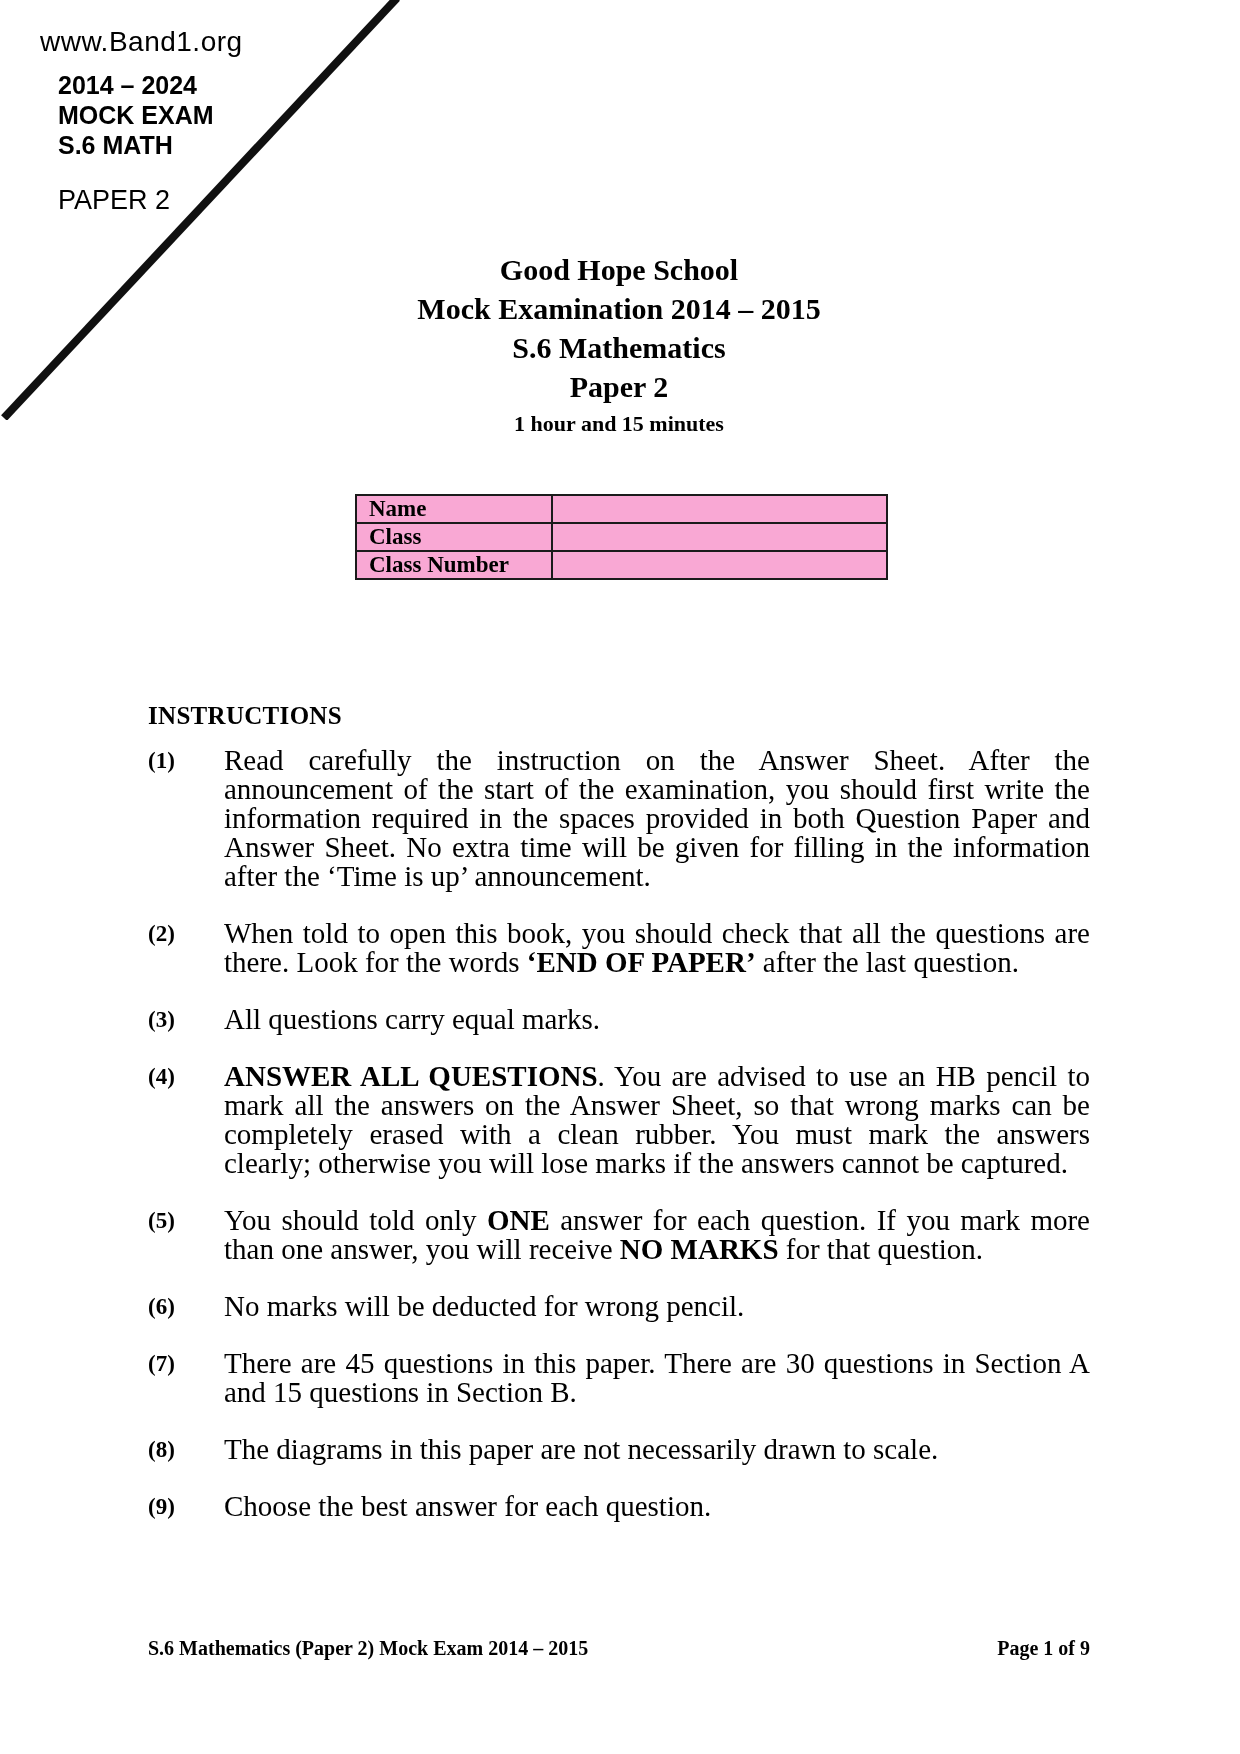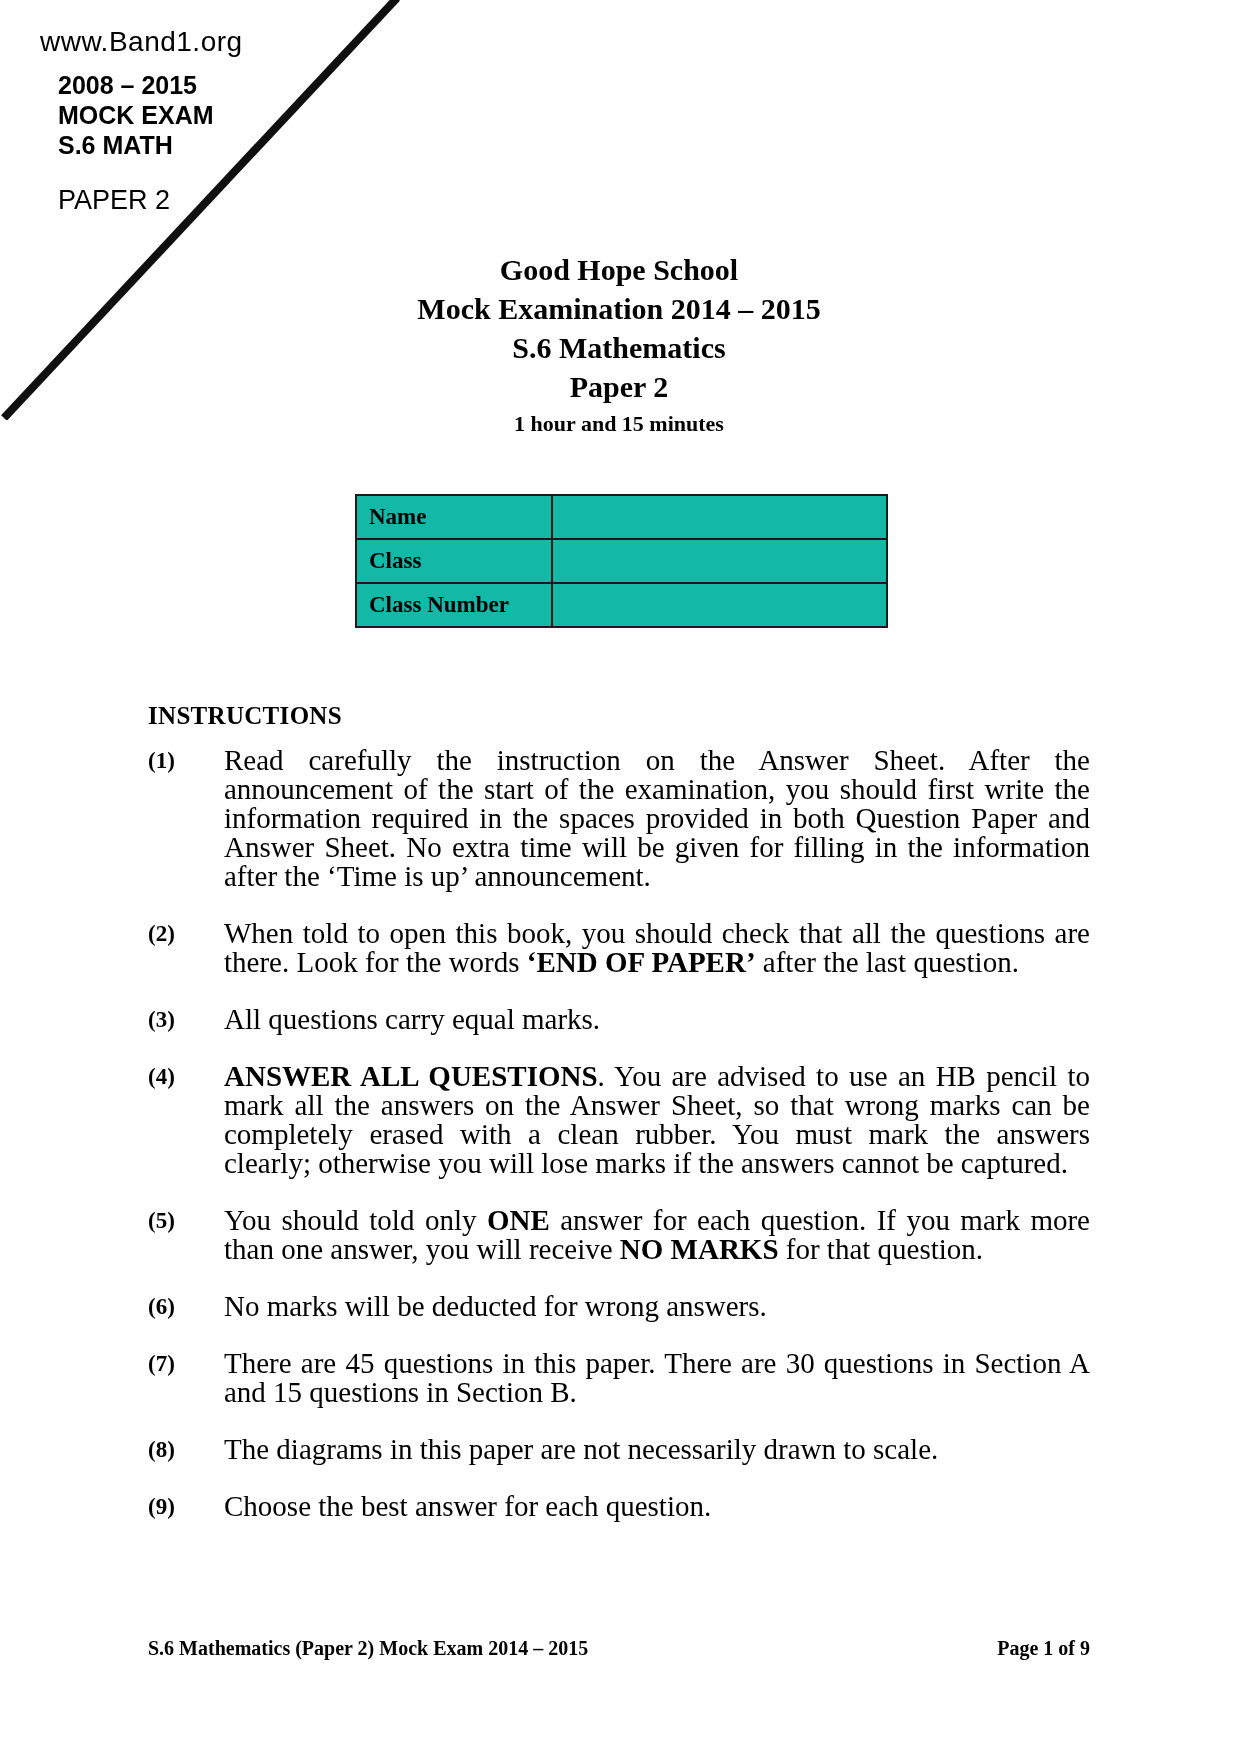--- a/index.html
+++ b/index.html
@@ -14,21 +14,21 @@
   .corner-lines{margin-top:12px;margin-left:18px;font-weight:bold;font-size:25px;line-height:30px;}
   .corner-paper{margin-top:25px;margin-left:18px;font-size:27px;line-height:30px;}
   .diag{position:absolute;left:0;top:0;width:400px;height:420px;}
   
   .title-block{position:absolute;left:148px;top:250px;width:942px;text-align:center;font-weight:bold;}
   .title-line{font-size:30px;line-height:39px;text-align:center;}
   .subject-block{}
   .duration{font-size:22px;line-height:36px;}
   
   table.info{position:absolute;left:355px;top:494px;width:531px;border-collapse:collapse;table-layout:fixed;}
-  table.info td{border:2px solid #1b1b1b;height:44px;box-sizing:border-box;background:#14b8a6;}
+  table.info td{border:2px solid #1b1b1b;height:28px;box-sizing:border-box;background:#f9a8d4;}
   td.info-label{width:196px;font-weight:bold;font-size:23px;padding:0 0 0 12px;vertical-align:middle;}
   td.info-value{width:335px;}
   
   .instructions-heading{position:absolute;left:148px;top:702px;font-size:25px;font-weight:bold;letter-spacing:0.3px;text-align:center;}
   .instructions{position:absolute;left:148px;top:746px;width:942px;}
   .inst-item{display:grid;grid-template-columns:76px 1fr;margin-bottom:28px;}
   .inst-num{font-weight:bold;font-size:23px;line-height:29px;}
   .inst-body{margin:0;font-size:29px;line-height:29px;text-align:justify;text-align-last:left;}
   .inst-body .b{font-weight:bold;}
   
@@ -39,21 +39,21 @@
 
 <div class="page">
 
   <svg class="diag" viewBox="0 0 400 420" xmlns="http://www.w3.org/2000/svg">
     <line x1="397" y1="-2" x2="4" y2="418" stroke="#101010" stroke-width="8"></line>
   </svg>
 
   <div class="corner">
     <div class="corner-site">www.Band1.org</div>
     <div class="corner-lines">
-      <div>2008 – 2015</div>
+      <div>2014 – 2024</div>
       <div>MOCK EXAM</div>
       <div>S.6 MATH</div>
     </div>
     <div class="corner-paper">PAPER 2</div>
   </div>
 
   <div class="title-block">
     <div class="title-line">Good Hope School</div>
     <div class="title-line">Mock Examination 2014 – 2015</div>
     <div class="subject-block">
@@ -97,21 +97,21 @@
       <div class="inst-item">
         <span class="inst-num">(4)</span>
         <p class="inst-body"><span class="b">ANSWER ALL QUESTIONS</span><span>. You are advised to use an HB pencil to mark all the answers on the Answer Sheet, so that wrong marks can be completely erased with a clean rubber. You must mark the answers clearly; otherwise you will lose marks if the answers cannot be captured.</span></p>
       </div>
       <div class="inst-item">
         <span class="inst-num">(5)</span>
         <p class="inst-body"><span>You should told only </span><span class="b">ONE</span><span> answer for each question. If you mark more than one answer, you will receive </span><span class="b">NO MARKS</span><span> for that question.</span></p>
       </div>
       <div class="inst-item">
         <span class="inst-num">(6)</span>
-        <p class="inst-body"><span>No marks will be deducted for wrong answers.</span></p>
+        <p class="inst-body"><span>No marks will be deducted for wrong pencil.</span></p>
       </div>
       <div class="inst-item">
         <span class="inst-num">(7)</span>
         <p class="inst-body"><span>There are 45 questions in this paper. There are 30 questions in Section A and 15 questions in Section B.</span></p>
       </div>
       <div class="inst-item">
         <span class="inst-num">(8)</span>
         <p class="inst-body"><span>The diagrams in this paper are not necessarily drawn to scale.</span></p>
       </div>
       <div class="inst-item">

